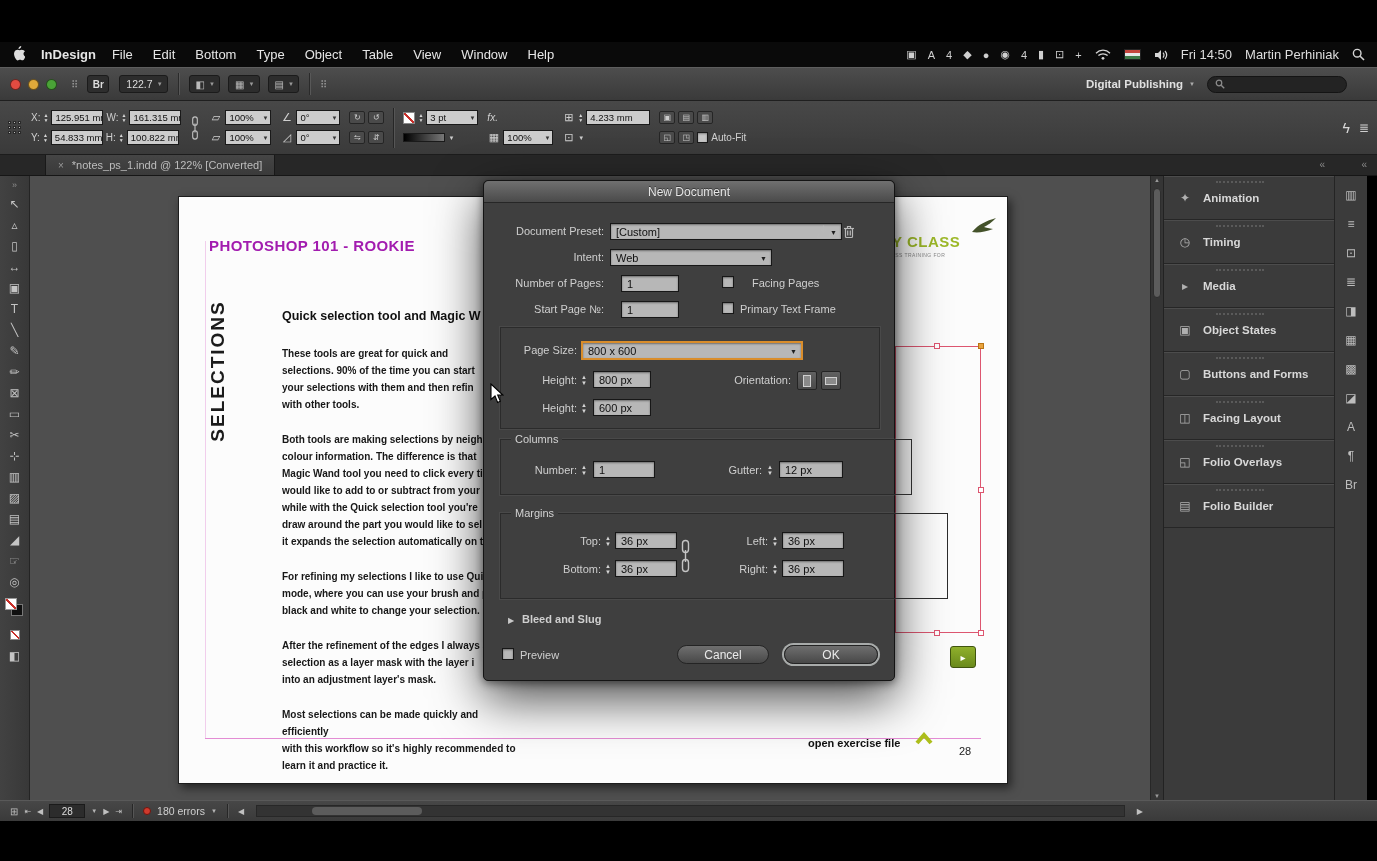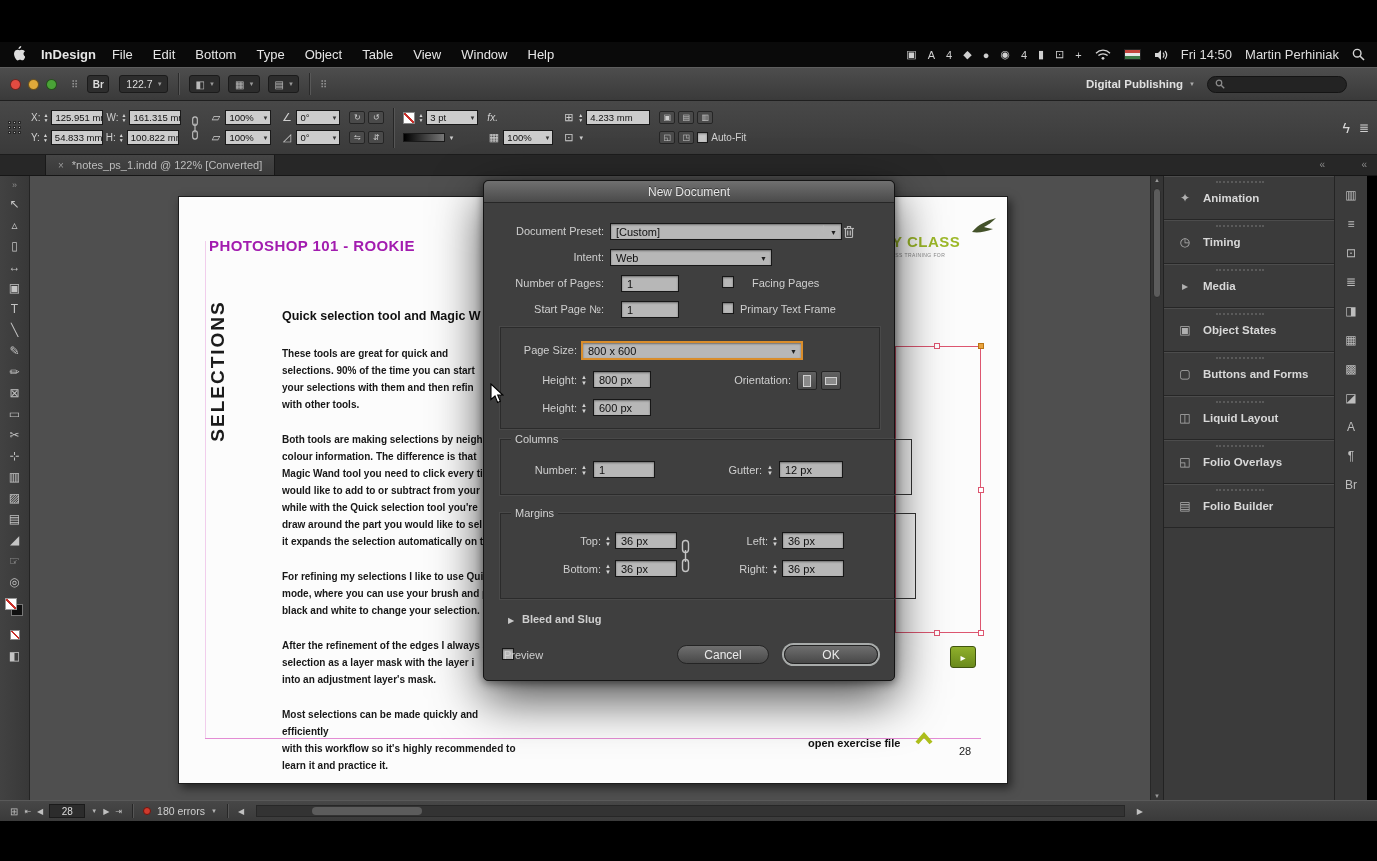--- a/index.html
+++ b/index.html
@@ -570,21 +570,21 @@
       <div class="rp">
       <span class="rp-ic">▣</span>
       <span>Object States</span>
     </div>
       <div class="rp">
       <span class="rp-ic">▢</span>
       <span>Buttons and Forms</span>
     </div>
       <div class="rp">
       <span class="rp-ic">◫</span>
-      <span>Liquid Layout</span>
+      <span>Facing Layout</span>
     </div>
       <div class="rp">
       <span class="rp-ic">◱</span>
       <span>Folio Overlays</span>
     </div>
       <div class="rp">
       <span class="rp-ic">▤</span>
       <span>Folio Builder</span>
     </div>
     </div>
@@ -704,21 +704,21 @@
       <div class="dfield" style="left:92px;top:21px;width:62px">
           <span>1</span>
         </div>
       <div class="dlabel" style="left:185px;top:24px;width:76px">Gutter:</div>
       <span class="dspin" style="left:266px;top:24px"></span>
       <div class="dfield" style="left:278px;top:21px;width:64px">
           <span>12 px</span>
         </div>
     </div>
 
-    <div class="dgroup" style="left:16px;top:332px;width:416px;height:86px">
+    <div class="dgroup" style="left:16px;top:332px;width:448px;height:86px">
       <span class="dlegend">Margins</span>
       <div class="dlabel" style="left:20px;top:21px;width:80px">Top:</div>
       <span class="dspin" style="left:104px;top:21px"></span>
       <div class="dfield" style="left:114px;top:18px;width:62px">
           <span>36 px</span>
         </div>
       <div class="dlabel" style="left:207px;top:21px;width:60px">Left:</div>
       <span class="dspin" style="left:271px;top:21px"></span>
       <div class="dfield" style="left:281px;top:18px;width:62px">
           <span>36 px</span>
@@ -741,21 +741,21 @@
       <span class="dspin" style="left:271px;top:49px"></span>
       <div class="dfield" style="left:281px;top:46px;width:62px">
           <span>36 px</span>
         </div>
     </div>
 
     <span class="disc" style="left:24px;top:435px">▶</span>
     <span class="dlabel" style="left:38px;top:432px;text-align:left;font-weight:bold">Bleed and Slug</span>
 
     <span class="dcheck" style="left:18px;top:467px"></span>
-    <span class="dlabel" style="left:20px;top:468px;text-align:left">Preview</span>
+    <span class="dlabel" style="left:36px;top:468px;text-align:left">Preview</span>
     <button class="dbtn" style="left:193px;top:464px;width:92px">Cancel</button>
     <button class="dbtn default" style="left:300px;top:464px;width:94px">OK</button>
   </div>
 
   <svg class="cursor" width="14" height="21" viewBox="0 0 14 21">
     <path d="M1 1 L1 16.5 L5 13 L7.6 19.5 L10.3 18.3 L7.7 12 L12.8 12 Z" fill="#fff" stroke="#000" stroke-width="1.1"></path>
   </svg>
 
 </div>
 

